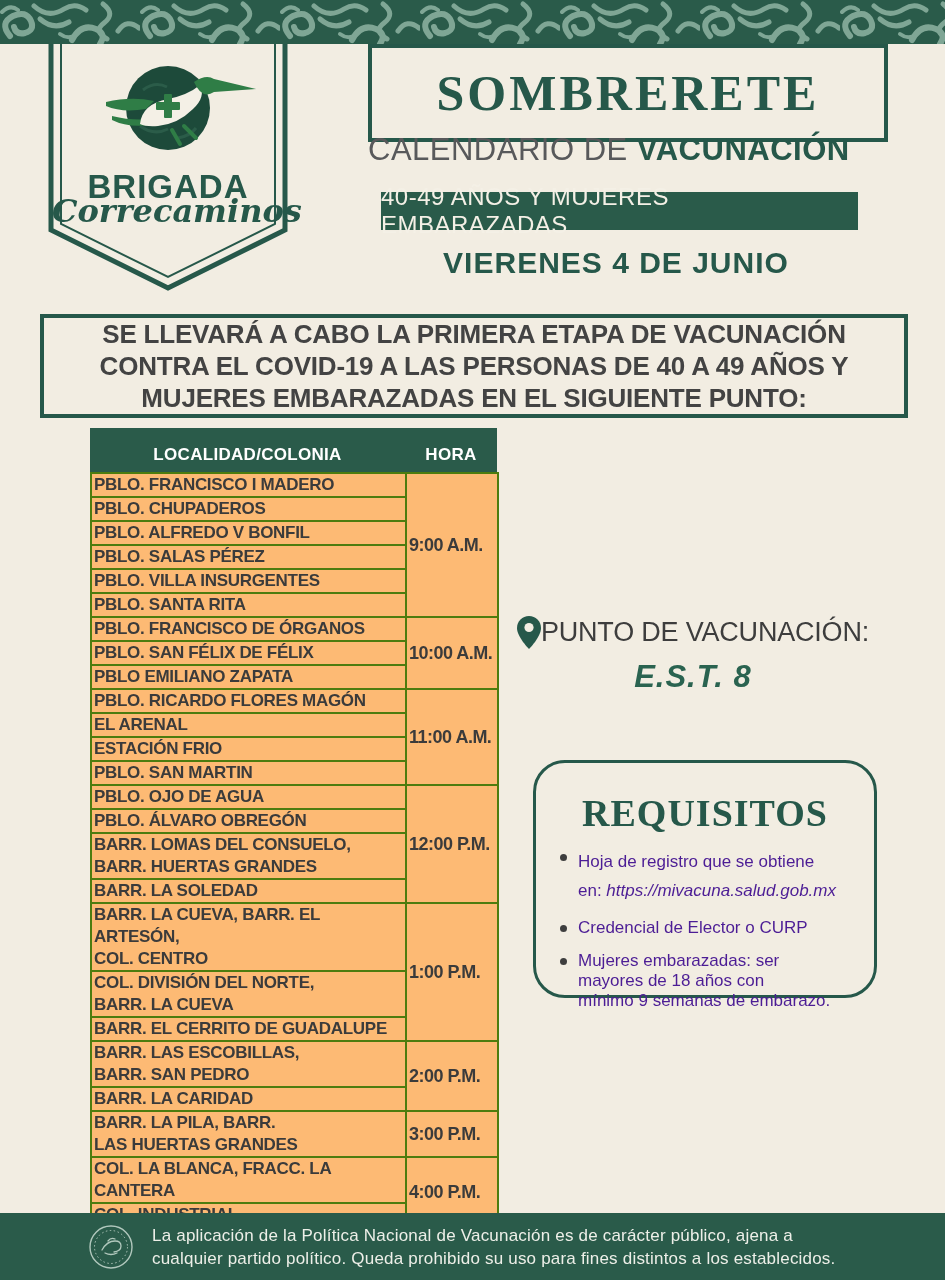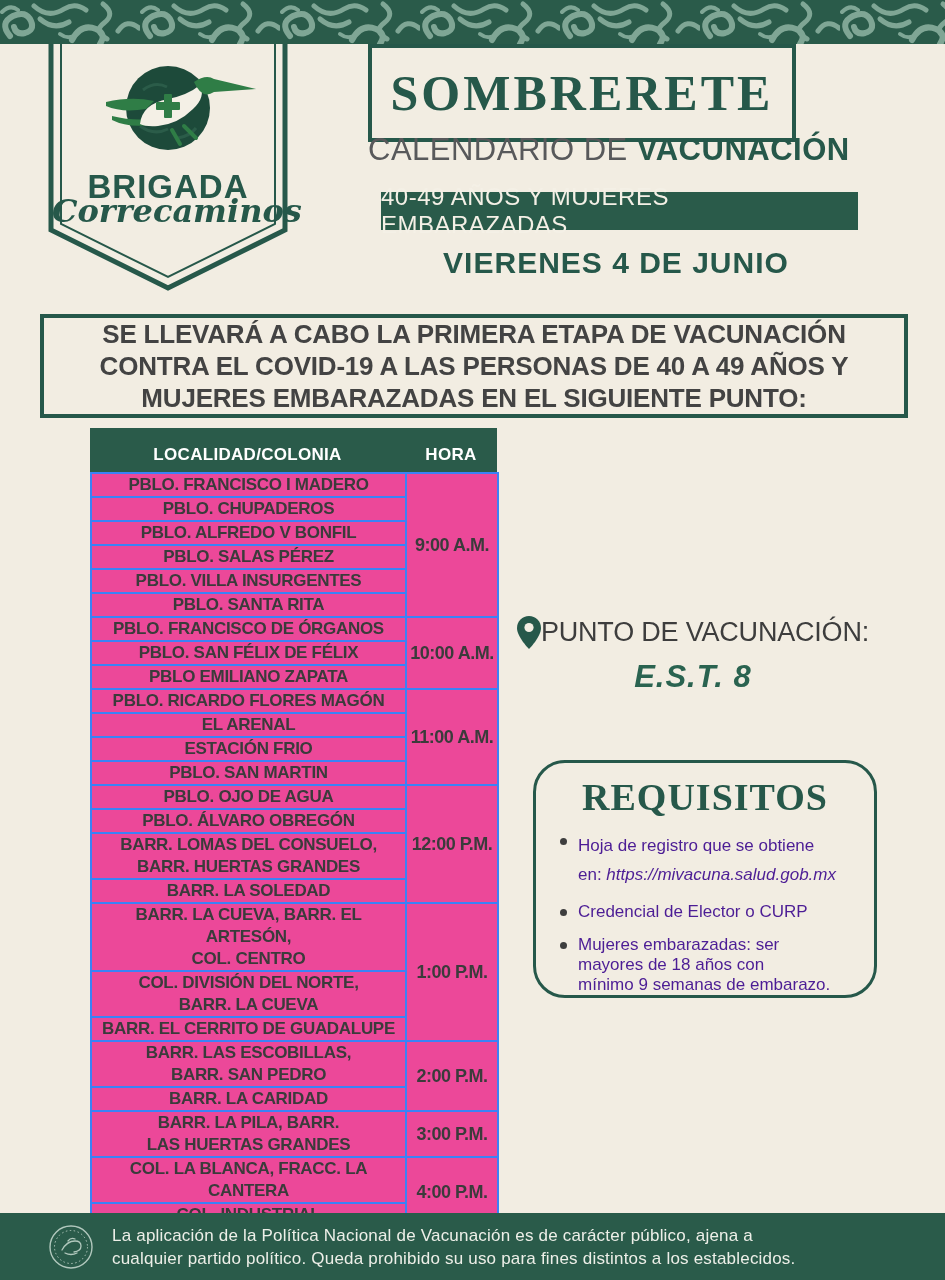--- a/index.html
+++ b/index.html
@@ -23,21 +23,21 @@
     font-size:33px; font-weight:bold; letter-spacing:1px; color:#26584a;margin-top:12px;
   }
   .badge .correcaminos {
     position:absolute; left:4px; top:148px; width:240px; text-align:left;
     font-family:"DejaVu Serif", serif; font-style:italic; font-weight:bold;
     font-size:32px; color:#26584a;
   }
 
   
   .municipality-box {
-    position:absolute; left:368px; top:44px; width:428px; height:98px;
+    position:absolute; left:368px; top:44px; width:520px; height:98px;
     border:4px solid #26584a; display:flex; align-items:center; justify-content:center;
   }
   .municipality-box .title {
     font-family:"Liberation Serif", serif; font-weight:bold; font-size:50px;
     letter-spacing:3px; color:#26584a;
   }
   .calendar-line {
     position:absolute; left:368px; top:132px; width:496px; text-align:left;
     font-size:31px; color:#58595b; letter-spacing:.5px; white-space:nowrap;
   }
@@ -69,58 +69,58 @@
     background:#2a5b4a; display:flex; align-items:center;
   }
   .table-header .col-loc { width:315px; text-align:center; color:#fff; font-weight:bold; font-size:17px; letter-spacing:.3px; }
   .table-header .col-hora { width:92px; text-align:center; color:#fff; font-weight:bold; font-size:17px; letter-spacing:.3px; }
 
   table.schedule {
     position:absolute; left:90px; top:472px; width:407px;
     border-collapse:collapse; table-layout:fixed;
   }
   table.schedule td {
-    border:2px solid #3b82f6; background:#ec4899;
-    text-align:center; vertical-align:middle;
+    border:2px solid #4d7c0f; background:#fdba74;
+    vertical-align:middle;
     font-size:17px; font-weight:bold; line-height:22px; letter-spacing:-.3px;
     color:#3b3b3b; padding:0 2px; white-space:pre-line;
   }
   table.schedule td.loc { width:315px; height:24px; }
   table.schedule td.hora { width:92px; font-size:18px; letter-spacing:-.5px; }
 
   
   .punto { position:absolute; left:498px; top:616px; width:390px; text-align:center; }
   .punto .row { display:flex; align-items:center; justify-content:center; gap:0; }
   .punto .label { font-size:27px; color:#3d3d3d; letter-spacing:-.2px; }
   .punto .value { margin-top:10px; font-size:31px; font-weight:bold; color:#2a6350; letter-spacing:1px;font-style:italic; }
 
   
   .requisitos {
     position:absolute; left:533px; top:760px; width:344px; height:238px;
-    border:3px solid #26584a; border-radius:32px; padding:12px 24px 0 24px;
+    border:3px solid #26584a; border-radius:32px; padding:28px 24px 0 24px;
   }
   .requisitos .title {
     text-align:center; font-family:"Liberation Serif", serif; font-weight:bold;
     font-size:38px; letter-spacing:1px; color:#26584a;
   }
   .requisitos ul { list-style:none; margin-top:12px; }
   .requisitos li { position:relative; padding-left:18px; color:#4c1d95; font-size:17px; }
   .requisitos li + li { margin-top:13px; }
   .bullet-dot {
     position:absolute; left:0; top:7px; width:7px; height:7px;
     border-radius:50%; background:#3e3e3e;
   }
   .requisitos .loose { line-height:29px; }
   .requisitos .tight { line-height:20px; }
   .requisitos .url { font-style:italic; }
 
   
   .footer {
     position:absolute; left:0; top:1213px; width:945px; height:67px;
-    background:#2a5b4a; display:flex; align-items:center; gap:18px; padding-left:48px;
+    background:#2a5b4a; display:flex; align-items:center; gap:18px; padding-left:88px;
   }
   .footer .seal { flex:0 0 auto; }
   .footer .text { color:#edefe8; font-size:17px; line-height:23px; letter-spacing:.2px; }
 </style>
 </head>
 <body>
 
 <div id="poster">
 
   <div class="pattern-band">

